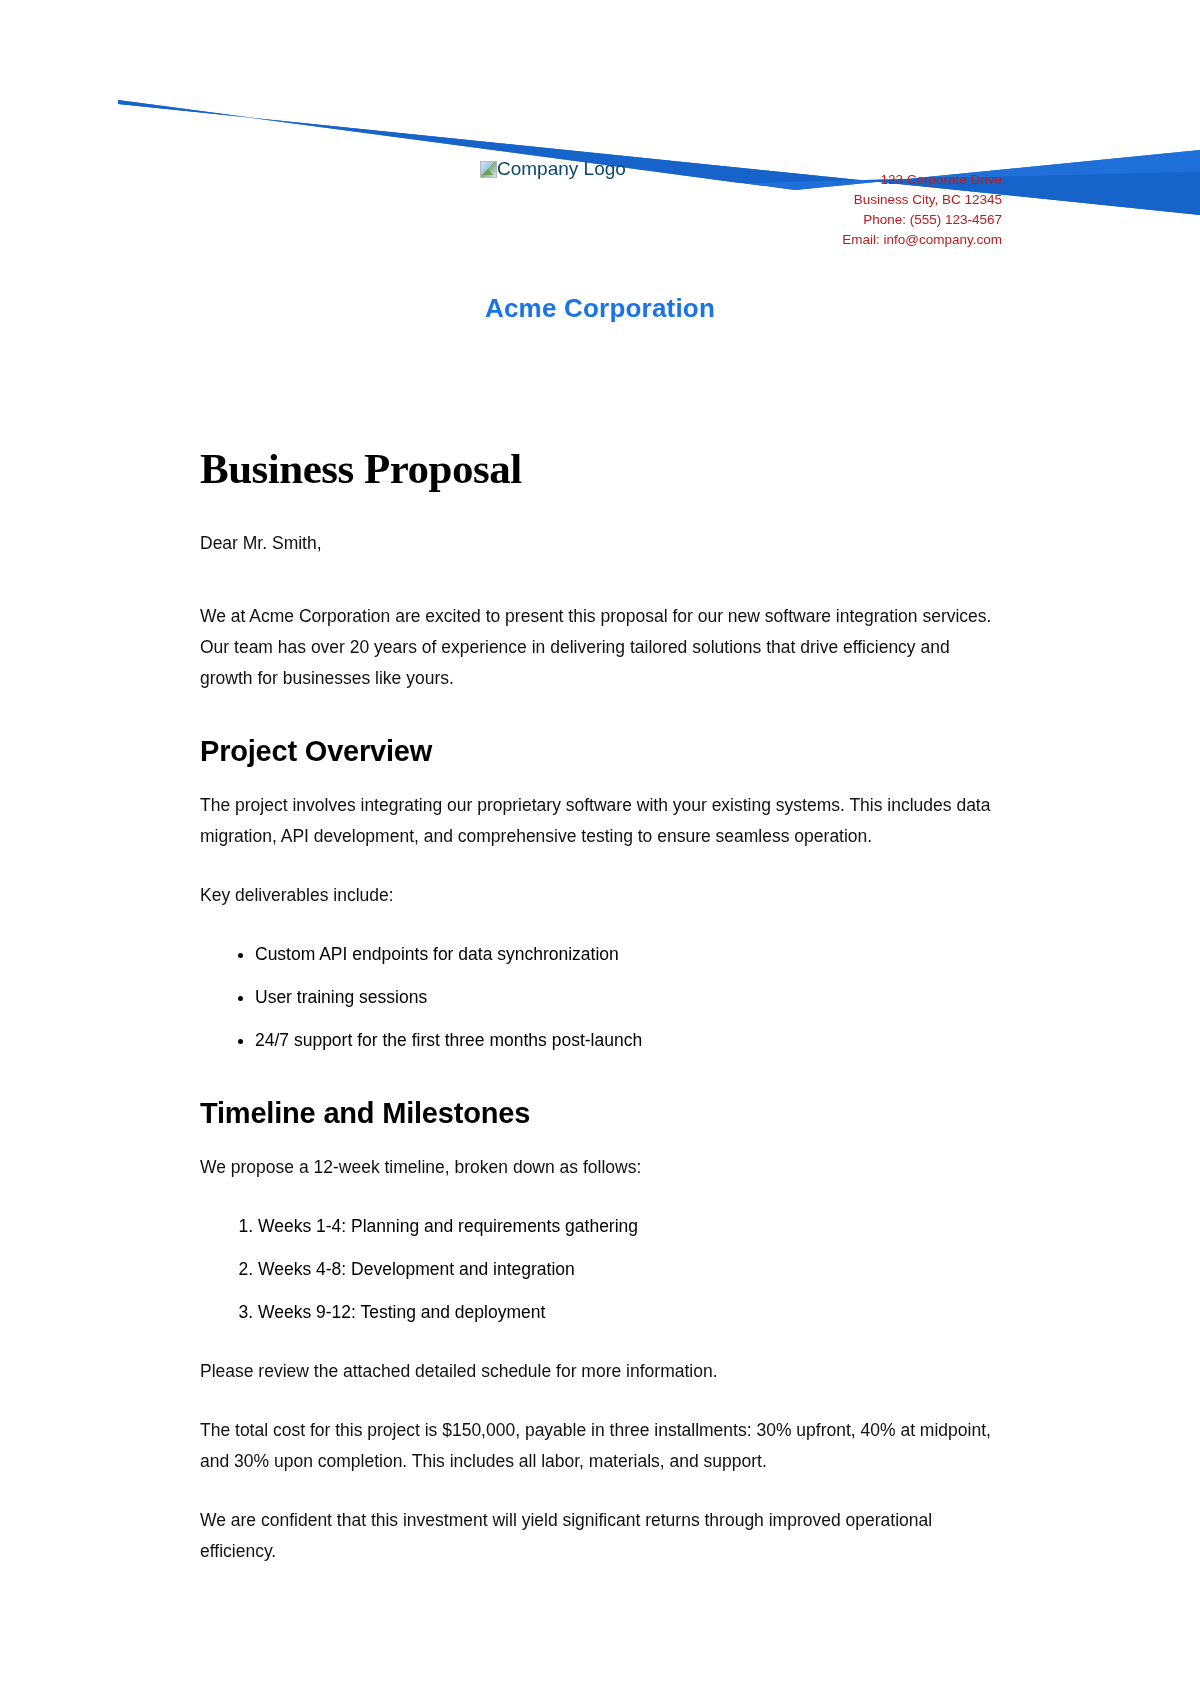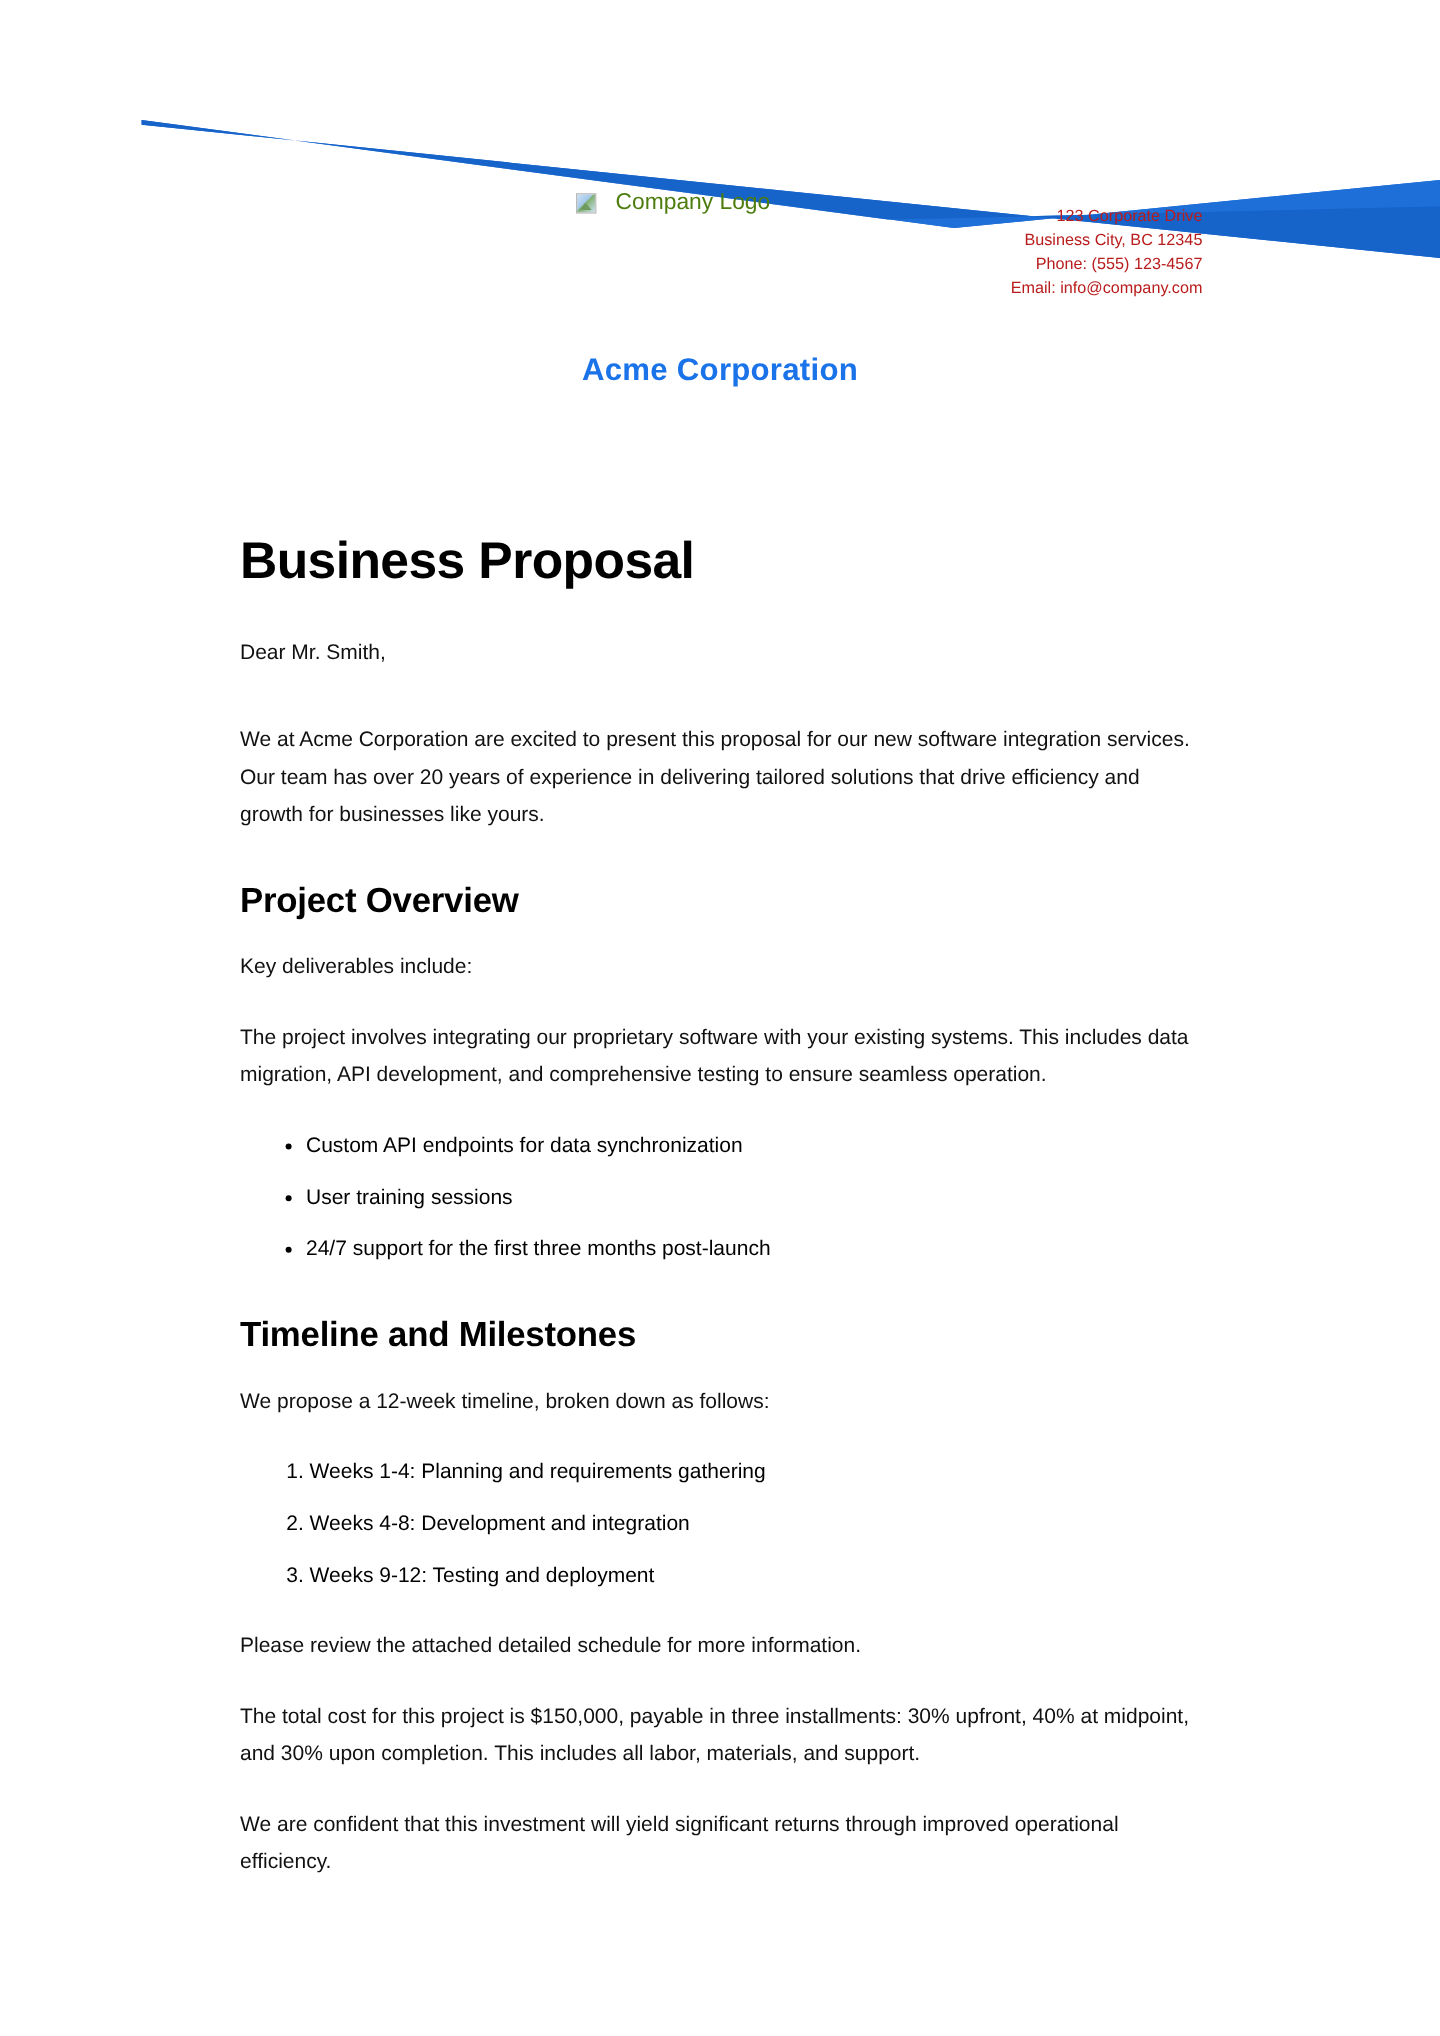--- a/index.html
+++ b/index.html
@@ -33,23 +33,23 @@
     width: 1200px;
     height: 250px;
     pointer-events: none;
   }
   .logo-wrap {
     position: absolute;
     top: 158px;
     left: 480px;
     display: flex;
     align-items: center;
-    gap: 16px;
+    gap: 0;
     font-size: 19px;
-    color: #4d7c0f;
+    color: #0c4a6e;
   }
   .broken-img {
     width: 17px;
     height: 17px;
     border: 1px solid #b9b9b9;
     background: linear-gradient(135deg, #cfe3f5 0%, #9fc6e8 45%, #7fae6e 46%, #cfe3f5 100%);
     display: inline-block;
     position: relative;
     flex: none;
   }
@@ -91,20 +91,21 @@
   .content {
     padding: 0 200px;
     margin-top: 195px;
   }
   h1.doc-title {
     font-size: 43px;
     line-height: 1.1;
     margin: 0 0 36px 0;
     font-weight: bold;
     letter-spacing: -0.5px;
+    font-family: Liberation Serif, serif;
   }
   h2.section {
     font-size: 29px;
     font-weight: bold;
     margin: 41px 0 22px 0;
     letter-spacing: -0.2px;
   }
   p.para {
     font-size: 17.5px;
     line-height: 31px;
@@ -156,23 +157,23 @@
 
     <h1 class="doc-title">Business Proposal</h1>
 
     <p class="para salutation">Dear Mr. Smith,</p>
 
     <p class="para">We at Acme Corporation are excited to present this proposal for our new software integration services. Our team has over 20 years of experience in delivering tailored solutions that drive efficiency and growth for businesses like yours.</p>
 
 
     <h2 class="section">Project Overview</h2>
 
+    <p class="para">The project involves integrating our proprietary software with your existing systems. This includes data migration, API development, and comprehensive testing to ensure seamless operation.</p>
+
     <p class="para tight">Key deliverables include:</p>
-
-    <p class="para">The project involves integrating our proprietary software with your existing systems. This includes data migration, API development, and comprehensive testing to ensure seamless operation.</p>
 
     <ul class="bullets">
       <li>Custom API endpoints for data synchronization</li>
       <li>User training sessions</li>
       <li>24/7 support for the first three months post-launch</li>
     </ul>
 
     <h2 class="section">Timeline and Milestones</h2>
 
     <p class="para tight">We propose a 12-week timeline, broken down as follows:</p>

